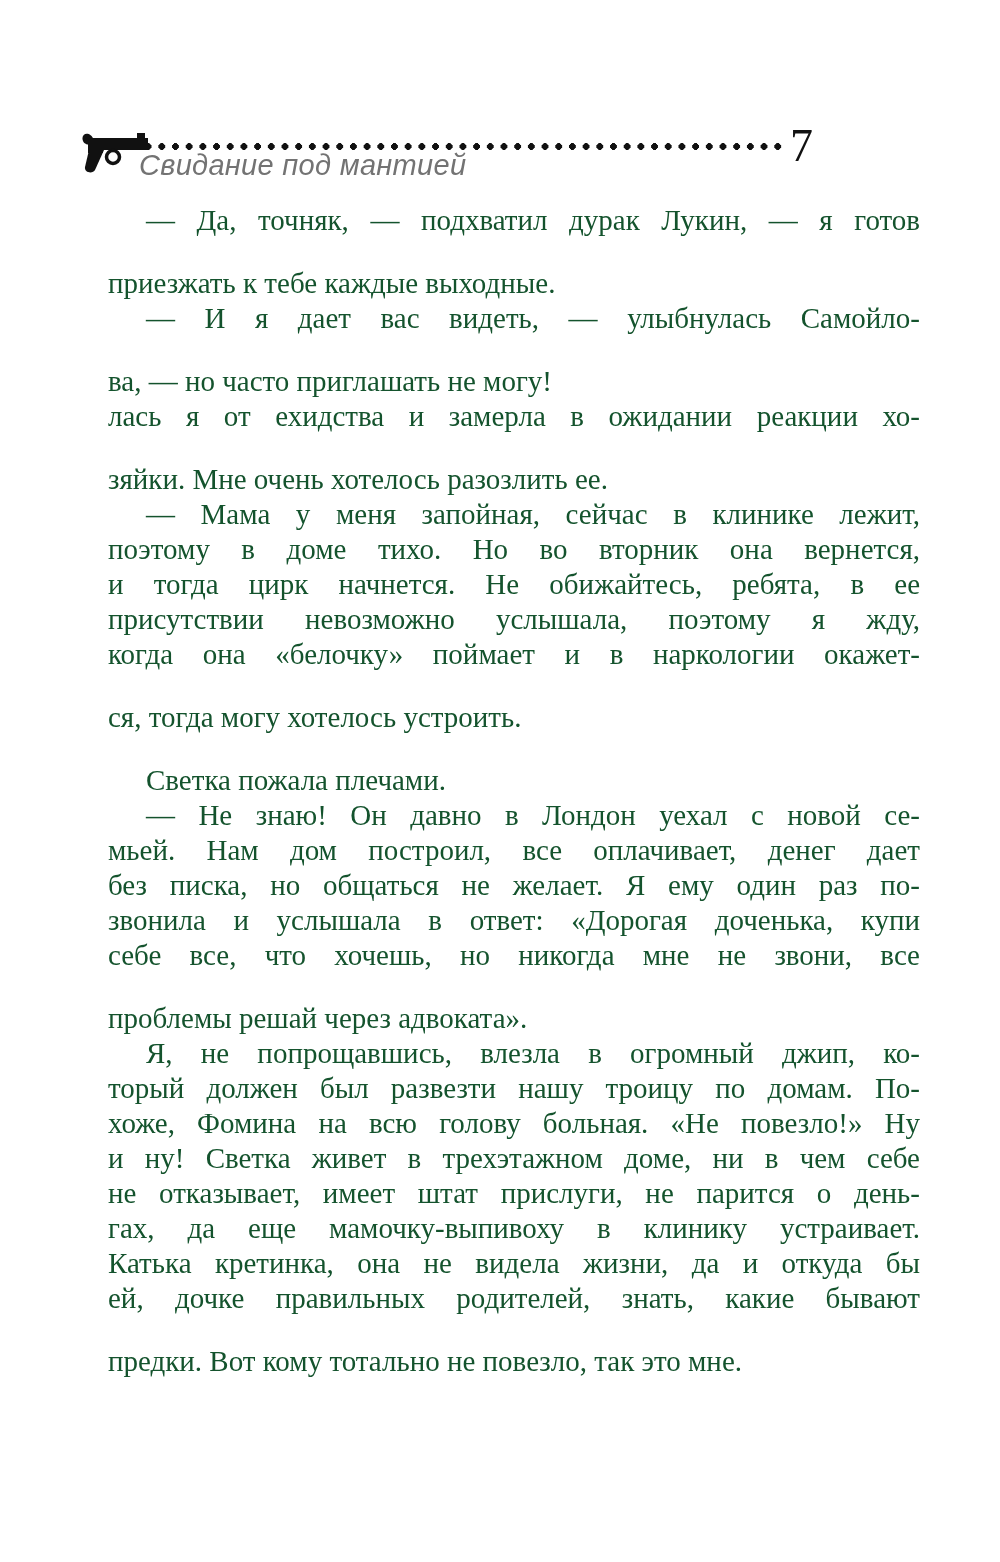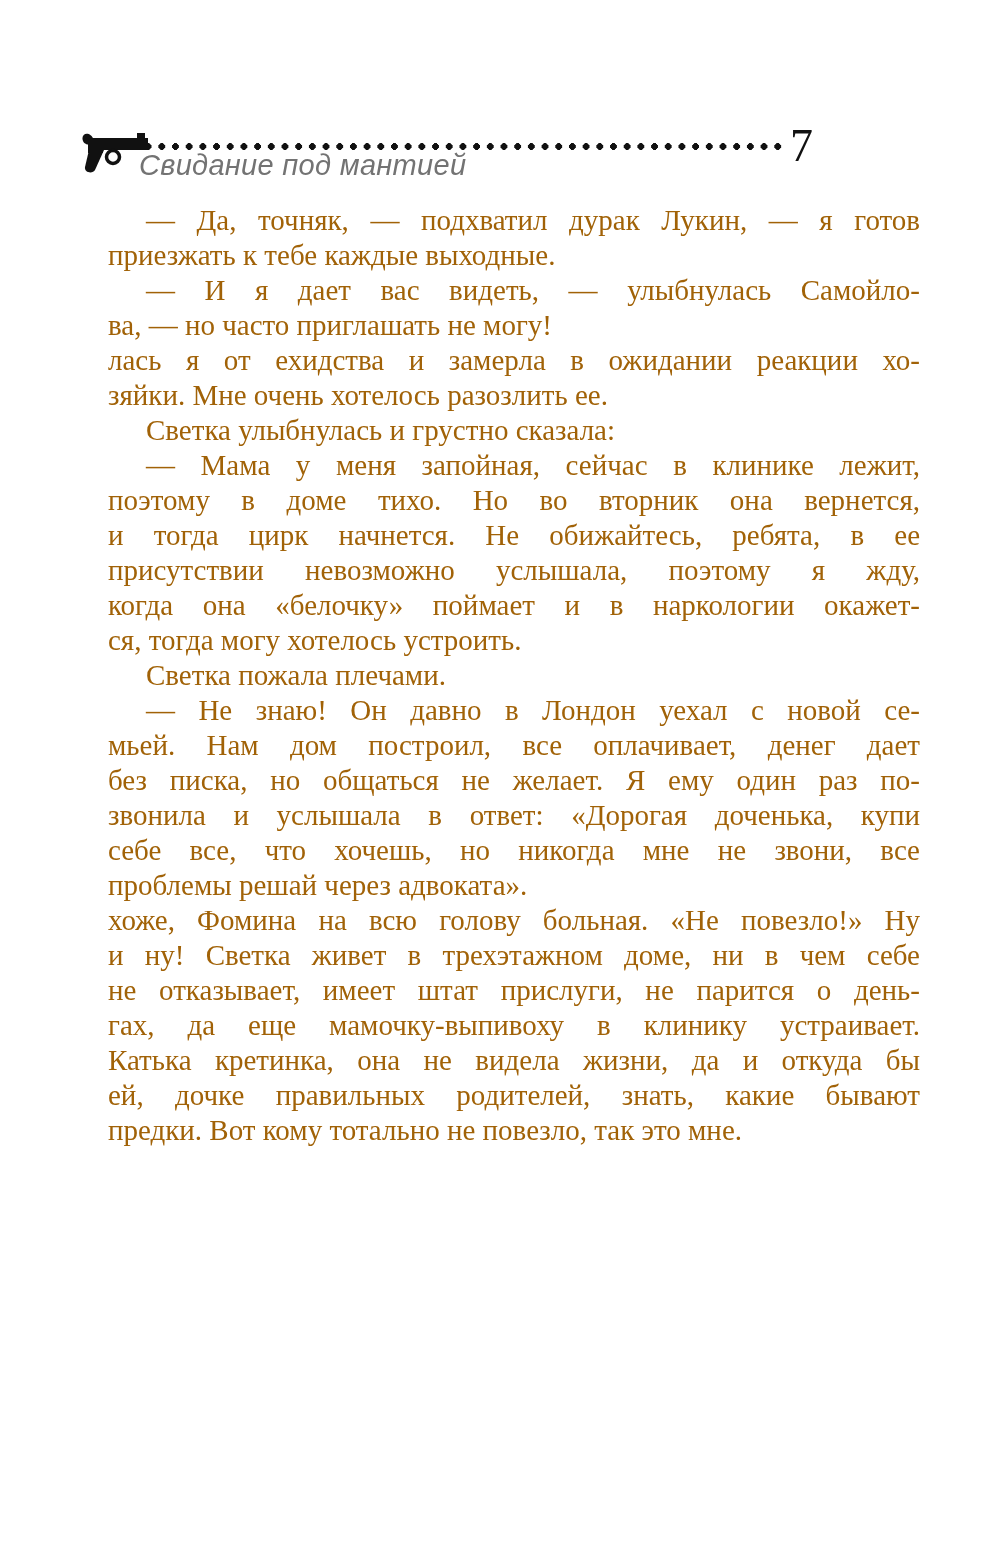--- a/index.html
+++ b/index.html
@@ -56,32 +56,32 @@
     color: #737373;
     white-space: nowrap;
   }
   
   .page-text {
     position: absolute;
     left: 108px;
     top: 203px;
     width: 812px;
     font-size: 29px;
-    color: #a16207;
+    color: #14532d;
   }
   .para { margin: 0; padding: 0; }
   .line {
     height: 35px;
     line-height: 35px;
     text-align: justify;
     text-align-last: justify;
     overflow: hidden;
   }
   .line.first { text-indent: 38px; }
-  .line.last { text-align-last: left; }
+  .line.last { text-align-last: left; margin-top: 28px; }
 </style>
 </head>
 <body>
 
 <div id="page">
 
   <div class="header">
 
     <svg class="pistol" viewBox="0 0 68 44" xmlns="http://www.w3.org/2000/svg" aria-hidden="true">
       <g fill="#111111">
@@ -115,42 +115,41 @@
       </div>
       <div class="para">
         <div class="line first">— И я дает вас видеть, — улыбнулась Самойло-</div>
         <div class="line last">ва, — но часто приглашать не могу!</div>
       </div>
       <div class="para">
         <div class="line">лась я от ехидства и замерла в ожидании реакции хо-</div>
         <div class="line last">зяйки. Мне очень хотелось разозлить ее.</div>
       </div>
       <div class="para">
-        <div class="line first last">Светка улыбнулась и грустно сказала:</div>
-      </div>
-      <div class="para">
         <div class="line first">— Мама у меня запойная, сейчас в клинике лежит,</div>
         <div class="line">поэтому в доме тихо. Но во вторник она вернется,</div>
         <div class="line">и тогда цирк начнется. Не обижайтесь, ребята, в ее</div>
         <div class="line">присутствии невозможно услышала, поэтому я жду,</div>
         <div class="line">когда она «белочку» поймает и в наркологии окажет-</div>
         <div class="line last">ся, тогда могу хотелось устроить.</div>
       </div>
       <div class="para">
         <div class="line first last">Светка пожала плечами.</div>
       </div>
       <div class="para">
         <div class="line first">— Не знаю! Он давно в Лондон уехал с новой се-</div>
         <div class="line">мьей. Нам дом построил, все оплачивает, денег дает</div>
         <div class="line">без писка, но общаться не желает. Я ему один раз по-</div>
         <div class="line">звонила и услышала в ответ: «Дорогая доченька, купи</div>
         <div class="line">себе все, что хочешь, но никогда мне не звони, все</div>
         <div class="line last">проблемы решай через адвоката».</div>
       </div>
       <div class="para">
+        <div class="line first">Я, не попрощавшись, влезла в огромный джип, ко-</div>
+        <div class="line">торый должен был развезти нашу троицу по домам. По-</div>
         <div class="line">хоже, Фомина на всю голову больная. «Не повезло!» Ну</div>
         <div class="line">и ну! Светка живет в трехэтажном доме, ни в чем себе</div>
         <div class="line">не отказывает, имеет штат прислуги, не парится о день-</div>
         <div class="line">гах, да еще мамочку-выпивоху в клинику устраивает.</div>
         <div class="line">Катька кретинка, она не видела жизни, да и откуда бы</div>
         <div class="line">ей, дочке правильных родителей, знать, какие бывают</div>
         <div class="line last">предки. Вот кому тотально не повезло, так это мне.</div>
       </div>
     </div>
 

